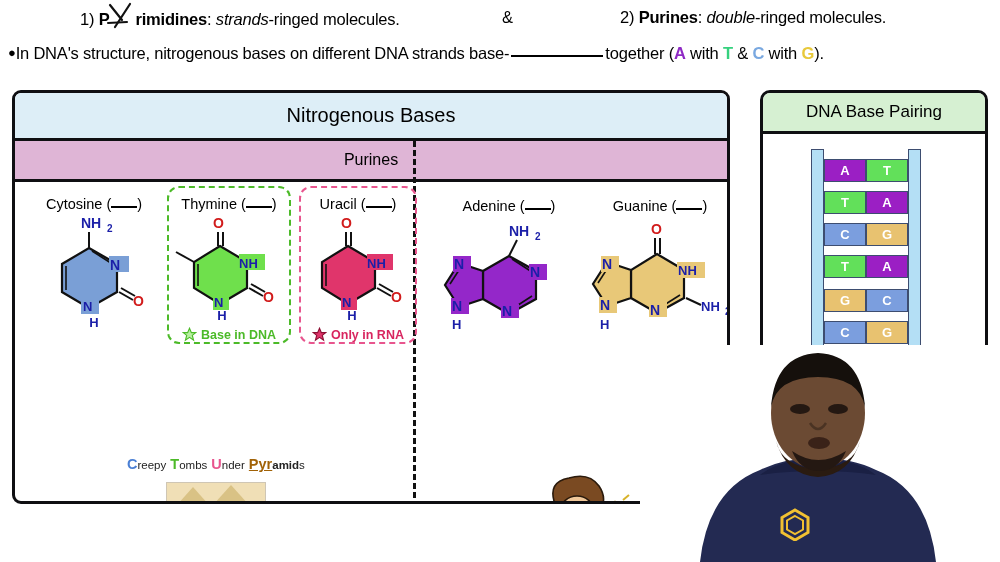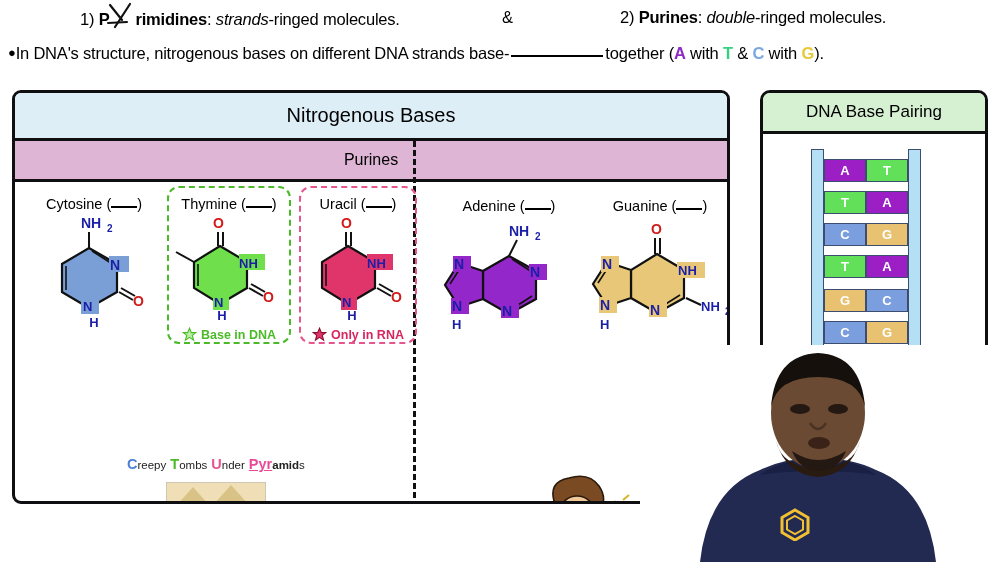--- a/index.html
+++ b/index.html
@@ -75,21 +75,21 @@
   .only-note { font-size: 12.5px; font-weight: bold; color: #4cba28;
                display: flex; align-items: center; gap: 4px; justify-content: center; }
   .only-note.rna { color: #d8255f; }
 
   
   .mnemo { position: absolute; font-size: 14.5px; font-weight: bold; white-space: nowrap; }
   .m-c { color: #4a7fd4; }
   .m-t { color: #4cba28; }
   .m-u { color: #e8558e; }
   .m-small { font-size: 11.5px; font-weight: normal; color: #222; }
-  .m-blk { color: #ec4899; text-decoration: underline; }
+  .m-blk { color: #a16207; text-decoration: underline; }
 
   
   .tomb { position: absolute; left: 163px; top: 396px; width: 100px; height: 78px;
           border: 1px solid #cfc6b4; overflow: hidden; }
 
   
   .pair-card {
     position: absolute; left: 760px; top: 90px; width: 228px; height: 388px;
     border: 3px solid #0f0f12; border-radius: 10px; background: #fff; overflow: hidden;
   }

